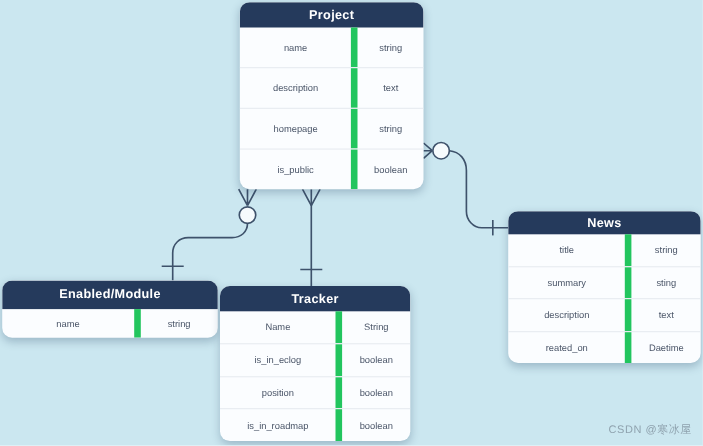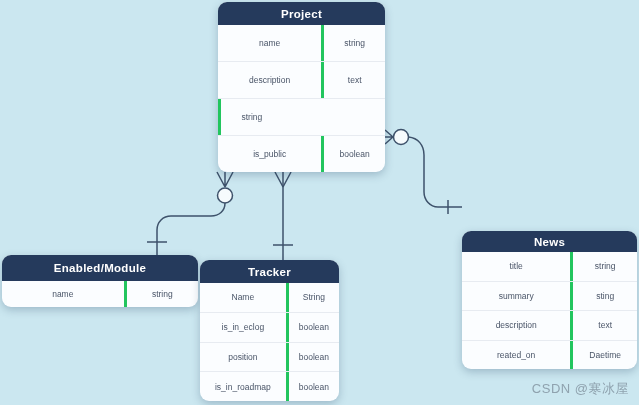--- a/index.html
+++ b/index.html
@@ -48,37 +48,37 @@
   .trow { flex: 1; display: flex; }
   .trow + .trow { border-top: 1px solid #e7ebf1; }
   .cell {
     display: flex;
     align-items: center;
     justify-content: center;
     color: #4a5568;
     font-size: 8.5px;
   }
   .cell.field { width: 63%; }
-  .cell.type  { width: 37%; border-left: 3px solid #22c55e; }
+  .cell.type  { width: 37%; border-left: 6px solid #22c55e; }
 
   
   #tbl-project        { left: 218px; top: 2px;   width: 167px; height: 170px; }
   #tbl-project .thead { height: 23px; }
-  #tbl-news           { left: 462px; top: 192px; width: 175px; height: 138px; margin-top: 39px; }
+  #tbl-news           { left: 462px; top: 192px; width: 175px; height: 138px; }
   #tbl-news .thead    { height: 21px; }
   #tbl-enabled        { left: 2px;   top: 255px; width: 196px; height: 52px; }
   #tbl-enabled .thead { height: 26px; }
-  #tbl-tracker        { left: 200px; top: 260px; width: 139px; height: 141px; text-align: center; }
+  #tbl-tracker        { left: 200px; top: 260px; width: 173px; height: 141px; text-align: center; }
   #tbl-tracker .thead { height: 23px; }
 
   .watermark {
     position: absolute;
     right: 10px;
     bottom: 7px;
-    font-size: 13px;
+    font-size: 10px;
     color: #8fa2ae;
     letter-spacing: 0.5px;
     margin-top: 28px;
   }
 </style>
 </head>
 <body>
 
 <div class="canvas">
 
@@ -110,20 +110,21 @@
     <div class="tbody">
         <div class="trow">
           <div class="cell field">name</div>
           <div class="cell type">string</div>
         </div>
         <div class="trow">
           <div class="cell field">description</div>
           <div class="cell type">text</div>
         </div>
         <div class="trow">
+          <div class="cell field">homepage</div>
           <div class="cell type">string</div>
         </div>
         <div class="trow">
           <div class="cell field">is_public</div>
           <div class="cell type">boolean</div>
         </div>
       </div>
   </div>
 
   <div class="etable" id="tbl-news">

